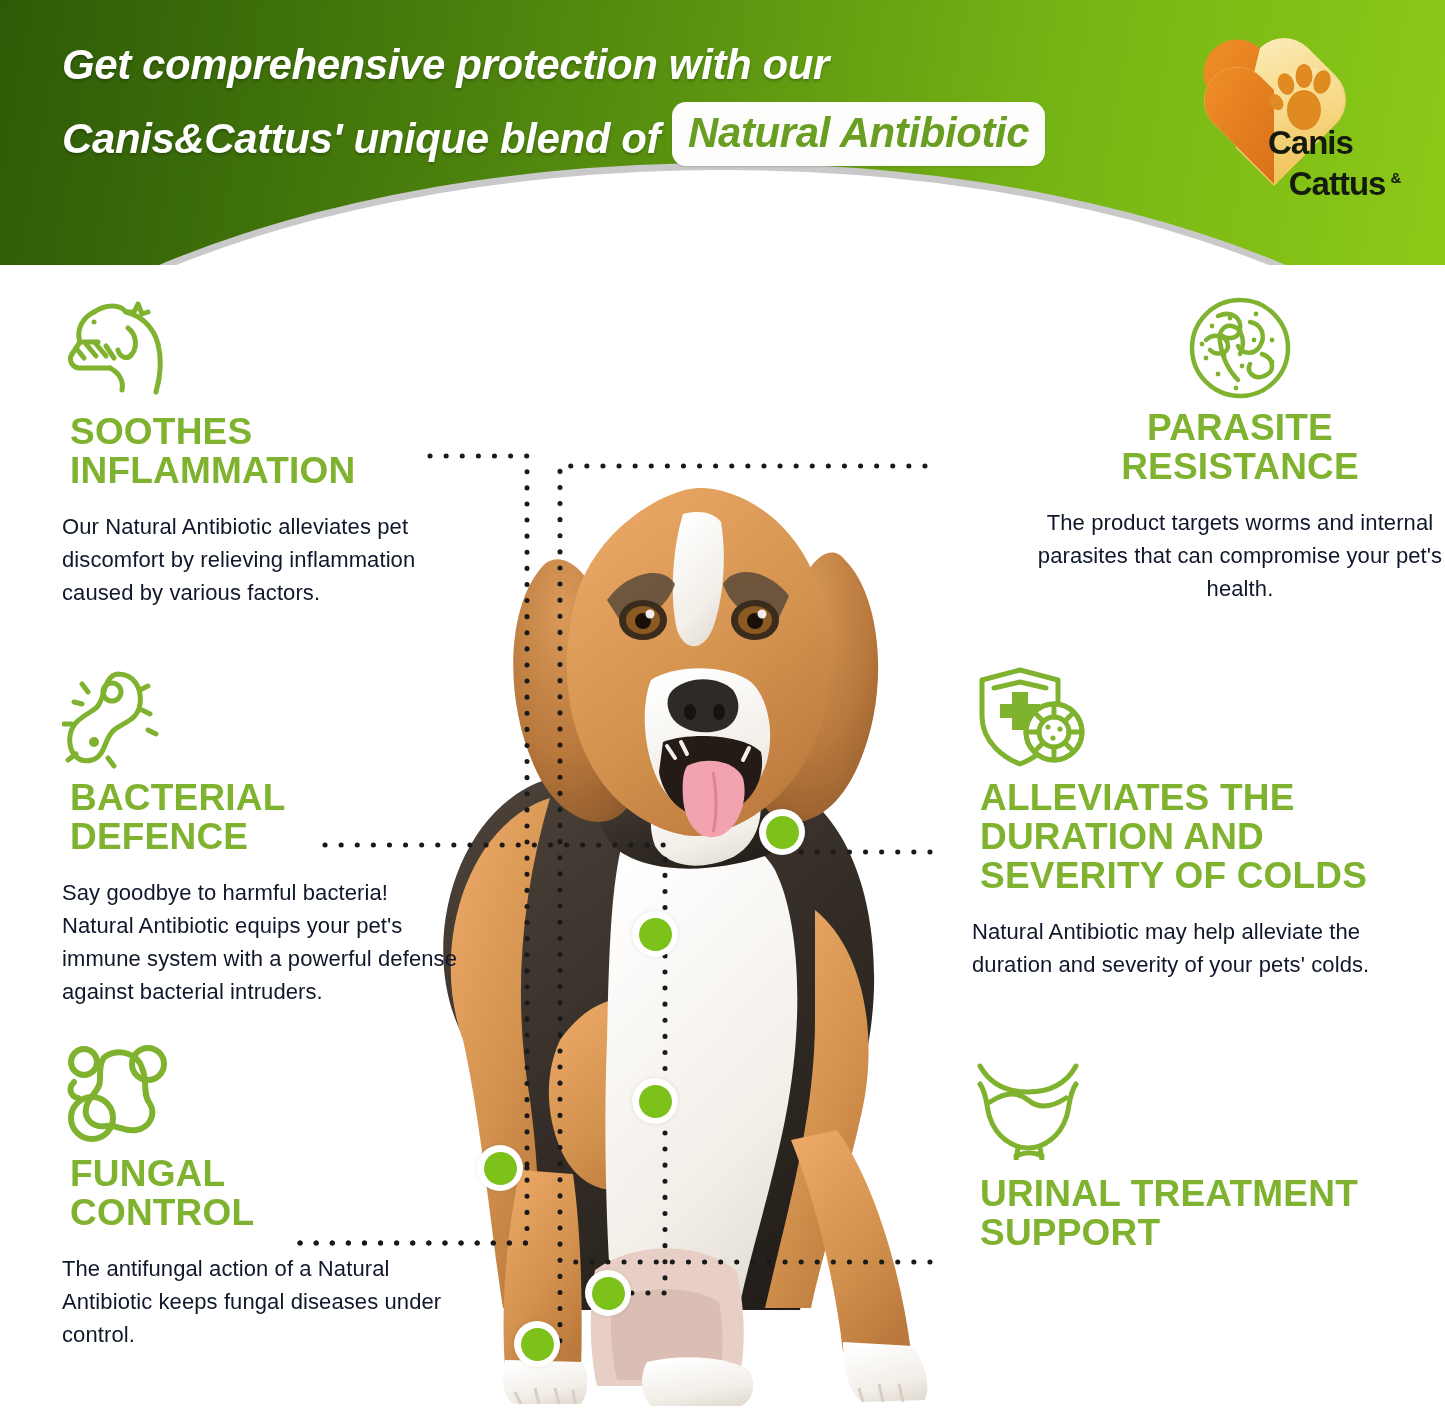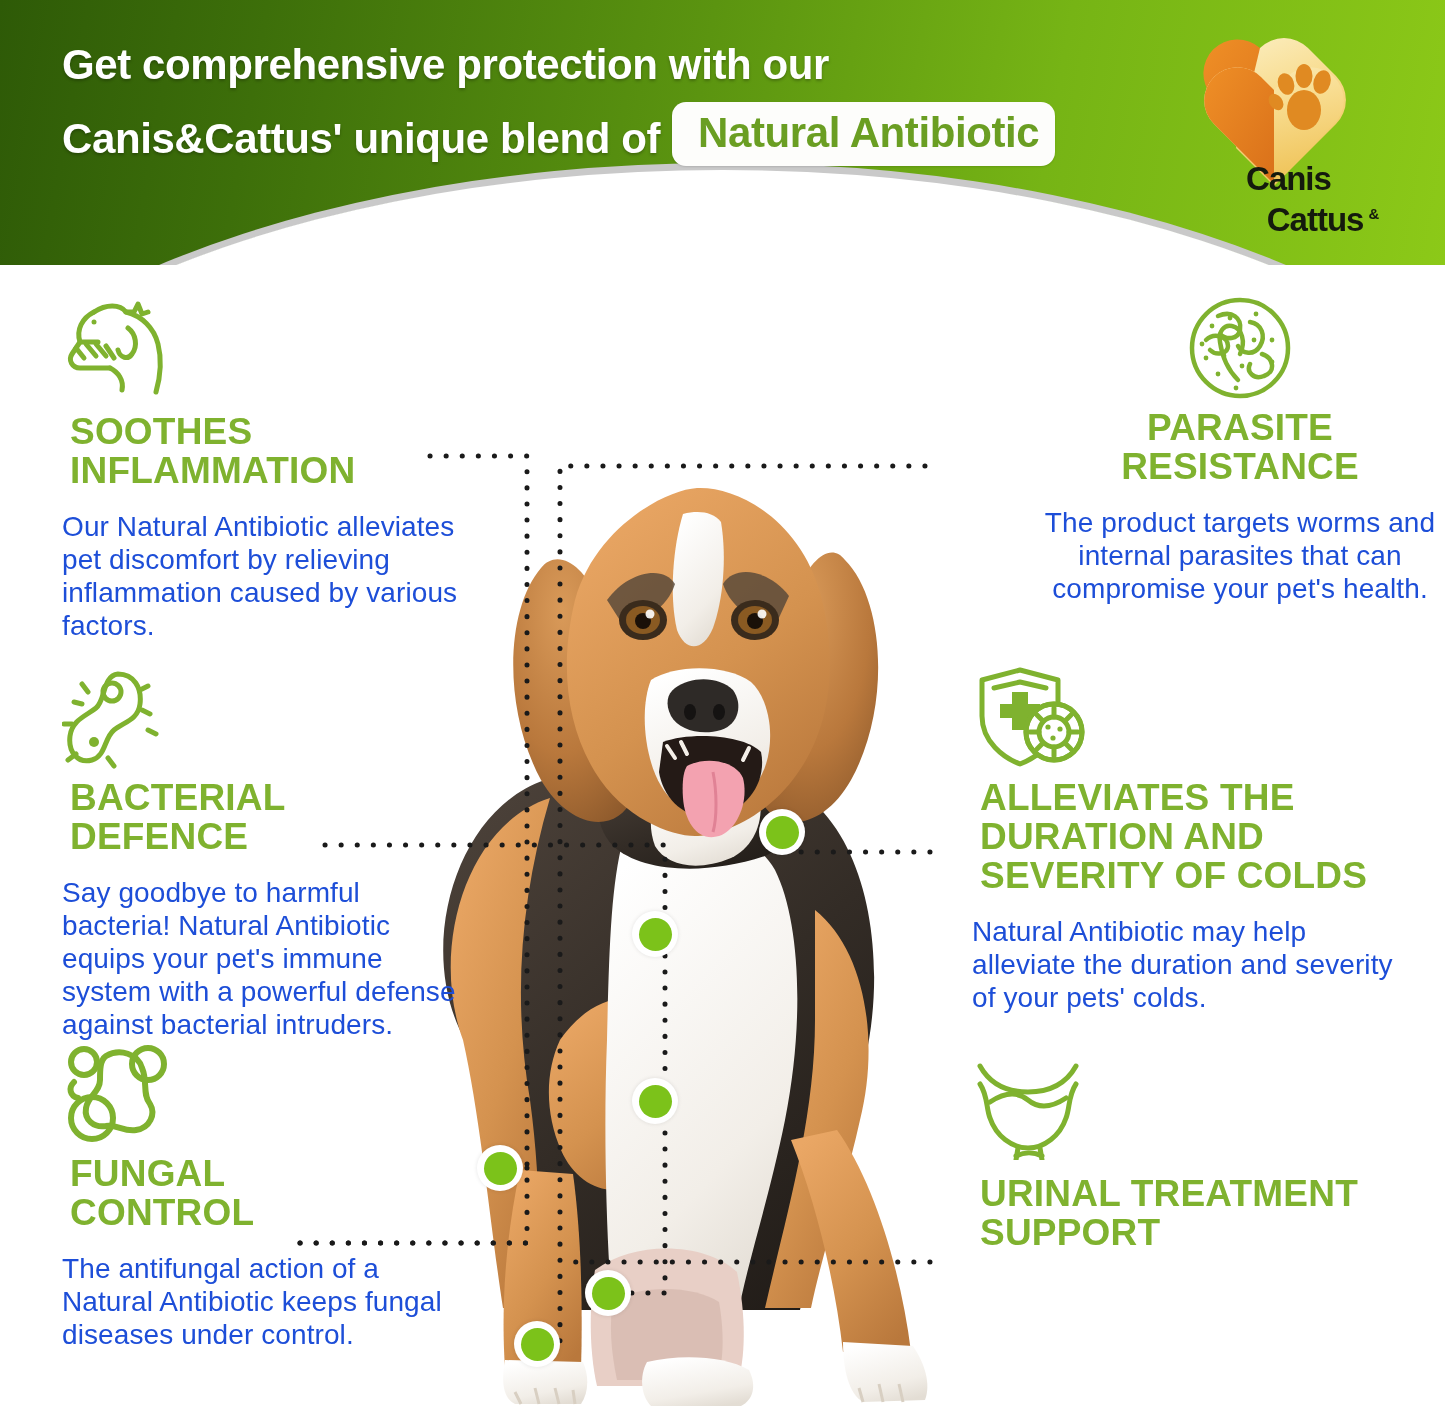--- a/index.html
+++ b/index.html
@@ -13,56 +13,55 @@
     background:linear-gradient(100deg,#2e5a07 0%,#3d6f0a 18%,#5b9410 48%,#76b415 72%,#8cc918 100%);
     overflow:hidden;
   }
   .header-arch{
     position:absolute;left:-140px;top:170px;width:1725px;height:420px;
     border-radius:50% 50% 0 0 / 100% 100% 0 0;
     background:#ffffff;
     box-shadow:0 -7px 0 0 #c9c9c9;
   }
   .title-wrap{
-    position:absolute;left:62px;top:28px;width:1130px;
+    position:absolute;left:62px;top:28px;width:1130px;font-style:italic;
   }
   .title-line{
     color:#ffffff;font-weight:bold;font-size:42px;line-height:74px;
     letter-spacing:-0.4px;white-space:nowrap;
     text-shadow:0 2px 3px rgba(0,0,0,0.25);
   }
   .title-line2{display:flex;align-items:flex-start;gap:0;}
   .highlight-box{
     display:inline-block;background:#fdfdfb;color:#6a9e22;
-    border-radius:14px;padding:4px 16px 6px 26px;margin-left:12px;
+    border-radius:14px;padding:4px 16px 6px 16px;margin-left:12px;
     font-weight:bold;font-size:42px;line-height:54px;
     text-shadow:none;box-shadow:0 1px 2px rgba(0,0,0,0.12);
   }
   
   .logo{position:absolute;left:1196px;top:18px;width:230px;height:190px;}
   .logo-text{
-    position:absolute;left:50px;top:108px;width:175px;
+    position:absolute;left:72px;top:108px;width:175px;
     color:#141a0d;font-weight:bold;font-size:33px;line-height:33px;
     letter-spacing:-1px;
-    margin-top:36px;
   }
   .logo-text .l2{margin-left:-22px;display:block;margin-top:2px;text-align:center;}
   .logo-amp{font-size:15px;vertical-align:super;margin-left:5px;}
 
   
   .feature{position:absolute;}
   .feature .icon{height:104px;margin-bottom:6px;}
   .feature h3{
     margin:8px;color:#7fb22f;font-weight:bold;
     font-size:37px;line-height:39px;letter-spacing:0.2px;
     text-transform:uppercase;
   }
   .feature p{
-    margin:20px 0 0 0;color:#1d4ed8;
-    font-size:28px;line-height:33px;letter-spacing:0.1px;
+    margin:20px 0 0 0;color:#0f172a;
+    font-size:22px;line-height:33px;letter-spacing:0.1px;
   }
   .col-left{width:400px;}
   .col-right{width:440px;}
 
   
   #f-soothes   {left:62px; top:300px;}
   #f-bacterial {left:62px; top:666px;}
   #f-fungal    {left:62px; top:1042px;}
   #f-parasite  {left:1020px;top:296px;text-align:center;}
   #f-colds     {left:972px;top:666px;}

